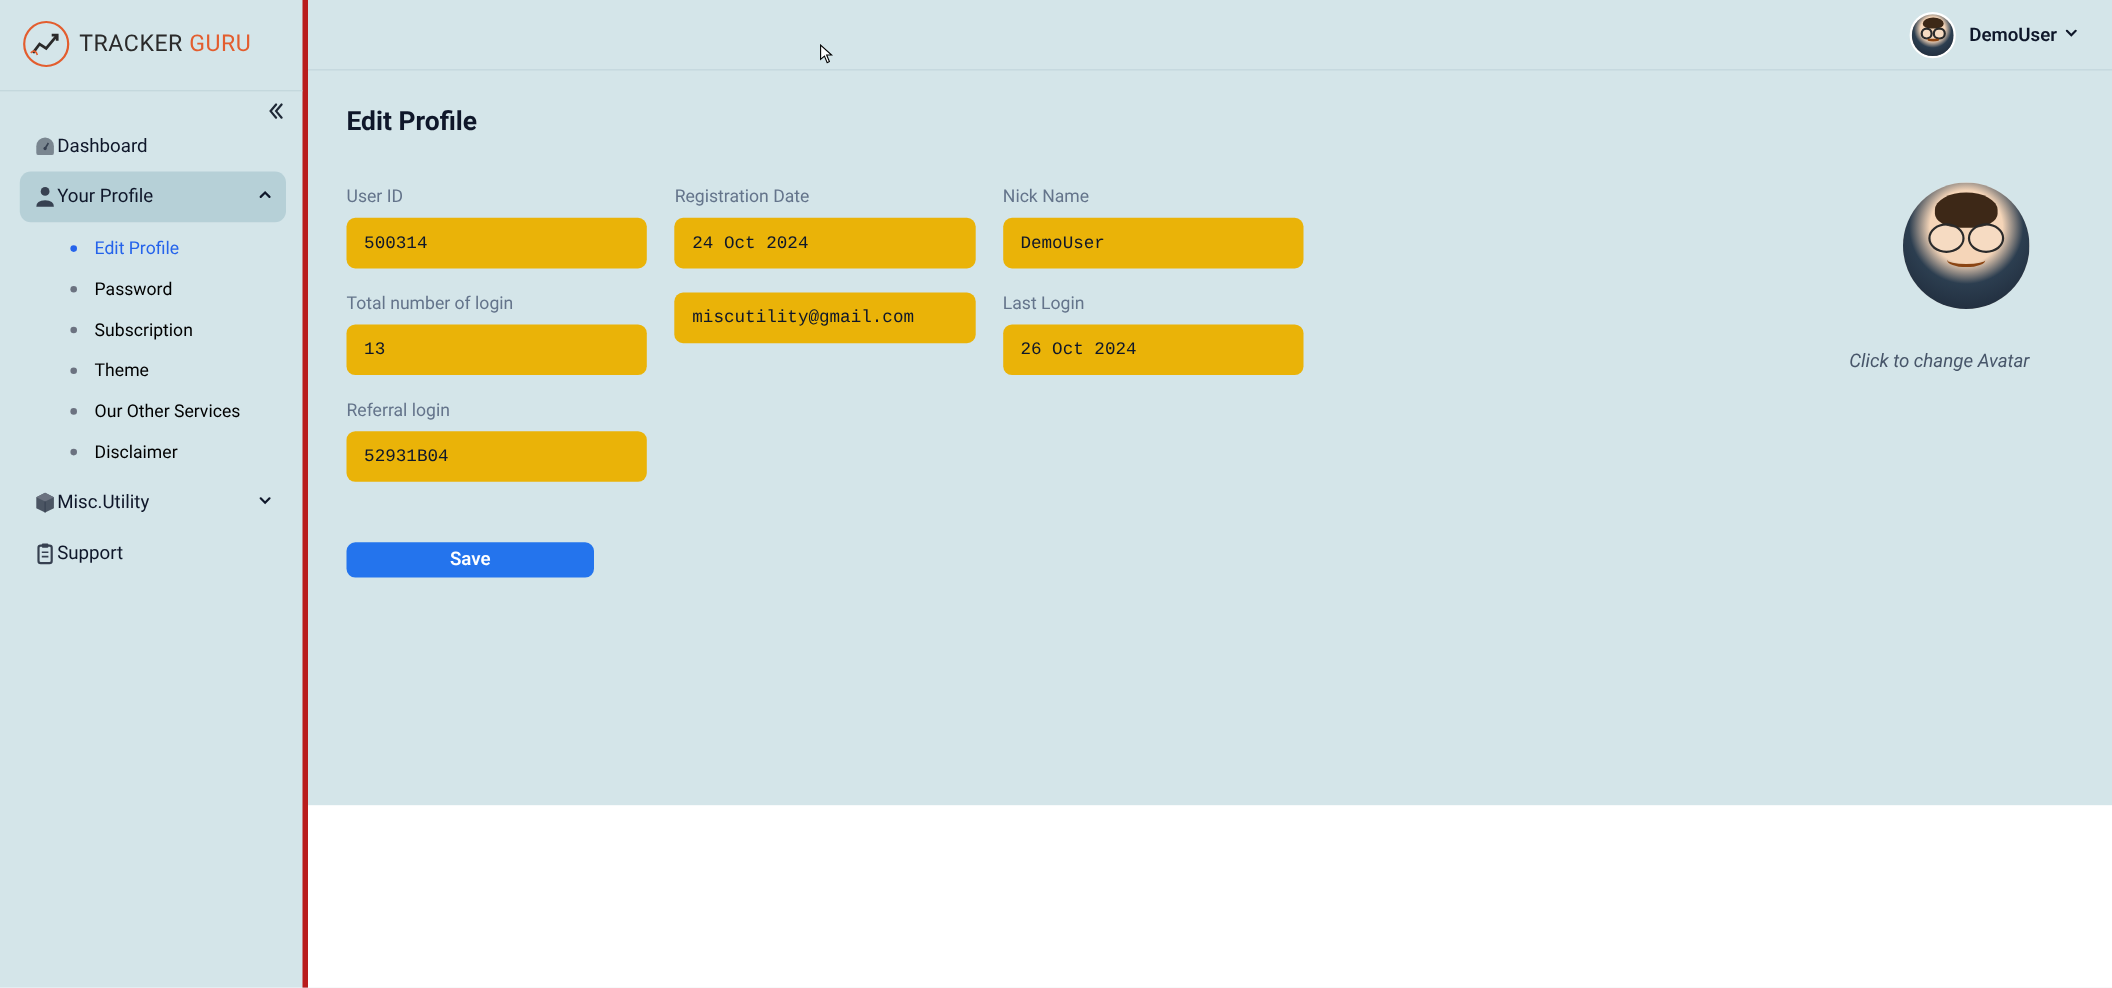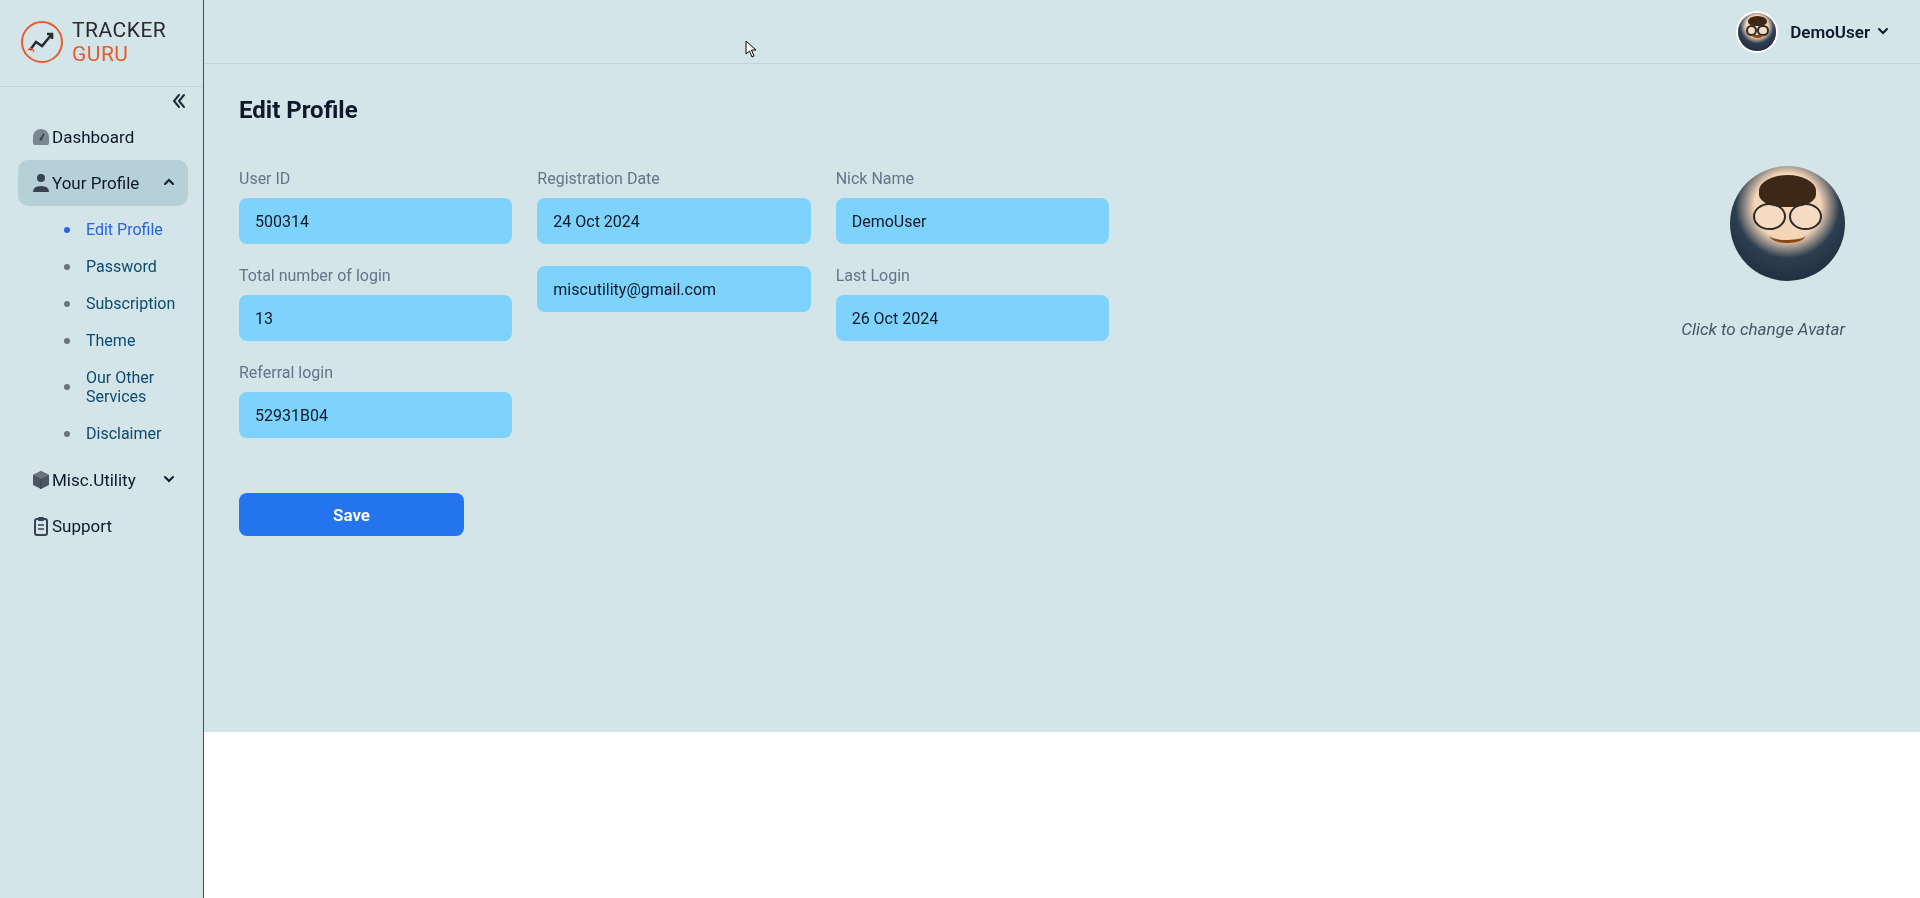--- a/index.html
+++ b/index.html
@@ -9,24 +9,25 @@
       font-family: -apple-system, BlinkMacSystemFont, 'Segoe UI', Roboto, sans-serif;
     }
     body {
       background: #d4e5e9;
       width: 1920px;
       height: 898px;
       display: flex;
       overflow: hidden;
     }
     .sidebar {
-      width: 204px;
+      width: 280px;
       background: #d4e5e9;
-      border-right: 1px solid #b91c1c;
+      border-right: 5px solid #b91c1c;
       position: relative;
+      text-align: right;
     }
     .logo-area {
       padding: 18px 20px 20px 20px;
       display: flex;
       align-items: center;
       gap: 8px;
     }
     .logo-icon {
       width: 44px;
       height: 44px;
@@ -84,21 +85,21 @@
     }
     .sub-nav {
       padding: 5px 0 5px 38px;
     }
     .sub-nav-item {
       display: flex;
       align-items: center;
       gap: 16px;
       padding: 9px 8px;
       font-size: 16px;
-      color: #0c4a6e;
+      color: #000000;
       cursor: pointer;
     }
     .sub-nav-item.selected {
       color: #2563eb;
     }
     .bullet {
       width: 6px;
       height: 6px;
       border-radius: 50%;
       background: #6b7280;
@@ -163,33 +164,34 @@
     .form-field {
       display: flex;
       flex-direction: column;
       gap: 10px;
     }
     .field-label {
       font-size: 16px;
       color: #64748b;
     }
     .field-input {
-      background: #7dd3fc;
+      background: #eab308;
       border: none;
       border-radius: 8px;
       padding: 2px 16px;
       font-size: 16px;
       color: #0f172a;
       height: 46px;
       outline: none;
+      font-family: Liberation Mono, monospace;
     }
     .save-btn {
       margin-top: 55px;
       width: 225px;
-      height: 43px;
+      height: 32px;
       background: #2474ed;
       color: #fff;
       border: none;
       border-radius: 8px;
       font-size: 17px;
       font-weight: 600;
       cursor: pointer;
     }
     .avatar-area {
       width: 350px;

